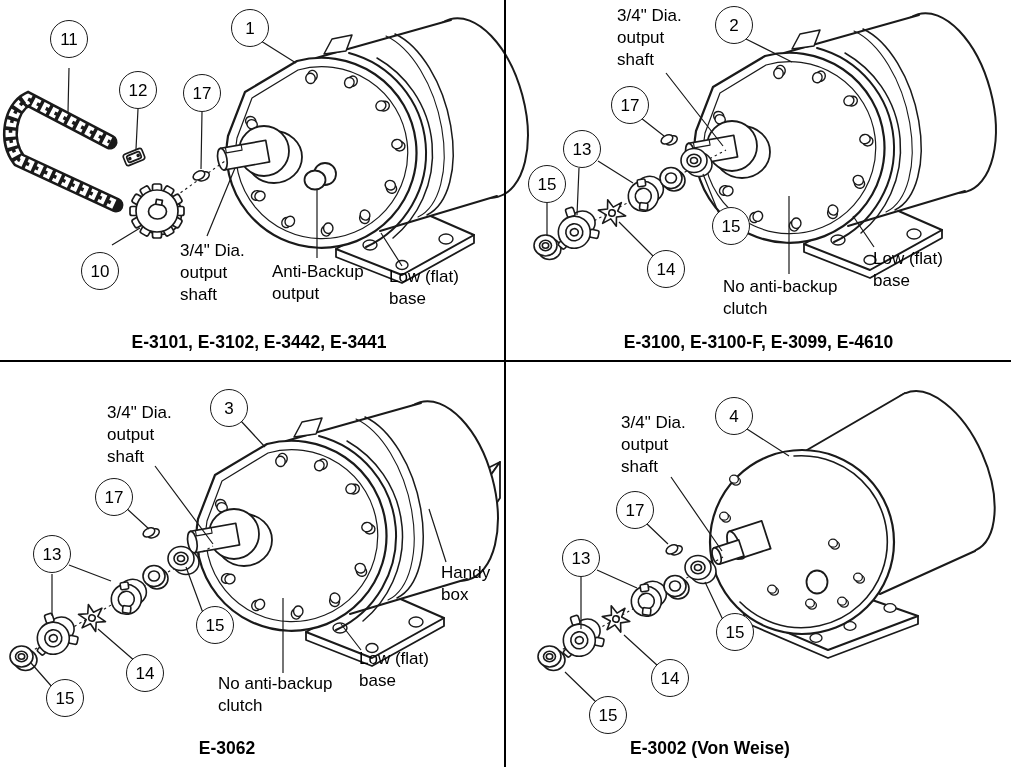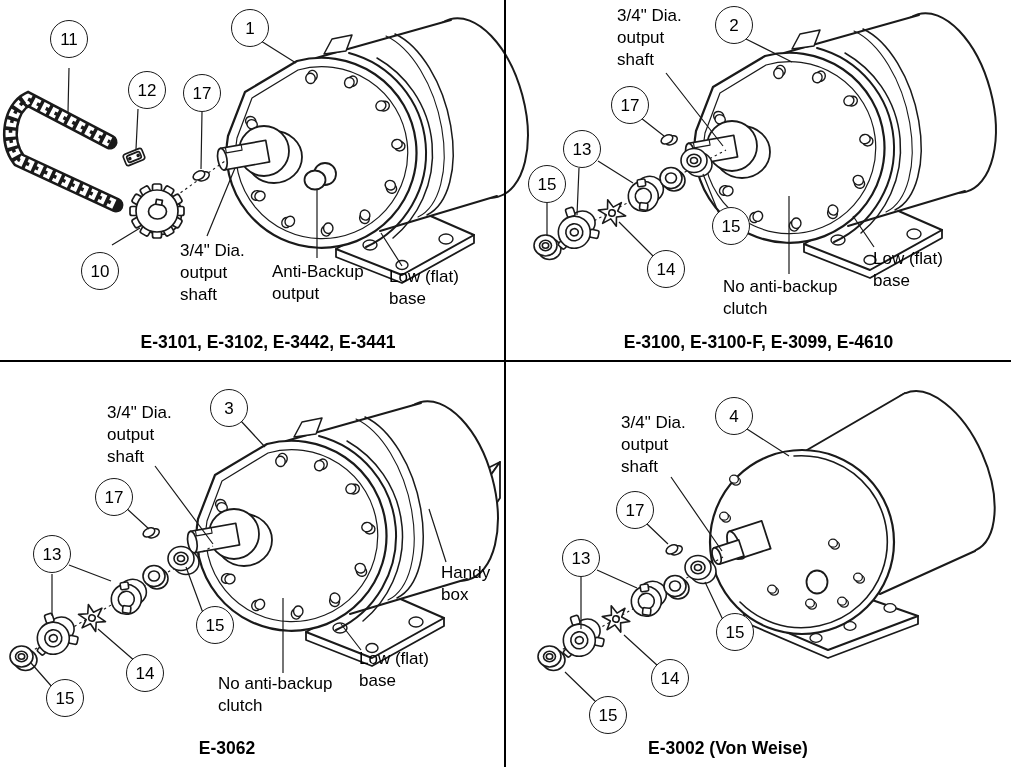--- a/index.html
+++ b/index.html
@@ -235,21 +235,21 @@
     <use href="#part-bearing" transform="translate(700,569)"></use>
     <use href="#part-key" transform="translate(674,550) rotate(-28)"></use>
     <path class="leader" d="M 747,429 L 789,456 M 646,523 L 668,544 M 581,577 L 581,629 M 597,570 L 637,588 M 658,666 L 624,635 M 723,620 L 705,582 M 597,703 L 565,672 M 671,477 L 722,551"></path>
   </svg>
 
   <div class="divider vline"></div>
   <div class="divider hline"></div>
 
   <div class="callout" style="left:231px;top:9px">1</div>
   <div class="callout" style="left:50px;top:20px">11</div>
-  <div class="callout" style="left:128px;top:71px">12</div>
+  <div class="callout" style="left:119px;top:71px">12</div>
   <div class="callout" style="left:183px;top:74px">17</div>
   <div class="callout" style="left:81px;top:252px">10</div>
 
   <div class="callout" style="left:715px;top:6px">2</div>
   <div class="callout" style="left:611px;top:86px">17</div>
   <div class="callout" style="left:563px;top:130px">13</div>
   <div class="callout" style="left:528px;top:165px">15</div>
   <div class="callout" style="left:712px;top:207px">15</div>
   <div class="callout" style="left:647px;top:250px">14</div>
 
@@ -290,18 +290,18 @@
 clutch</div>
   <div class="lbl" style="left:359px;top:648px">Low (flat)
 base</div>
   <div class="lbl" style="left:441px;top:562px">Handy
 box</div>
 
   <div class="lbl" style="left:621px;top:412px">3/4" Dia.
 output
 shaft</div>
 
-  <div class="caption" style="left:15px;width:506px;top:332px">E-3101, E-3102, E-3442, E-3441</div>
+  <div class="caption" style="left:6px;width:506px;top:332px">E-3101, E-3102, E-3442, E-3441</div>
   <div class="caption" style="left:506px;width:505px;top:332px">E-3100, E-3100-F, E-3099, E-4610</div>
   <div class="caption" style="left:0;width:454px;top:738px">E-3062</div>
-  <div class="caption" style="left:506px;width:444px;top:738px">E-3002 (Von Weise)</div>
+  <div class="caption" style="left:488px;width:444px;top:738px">E-3002 (Von Weise)</div>
 
 </div>
 
 </body></html>

